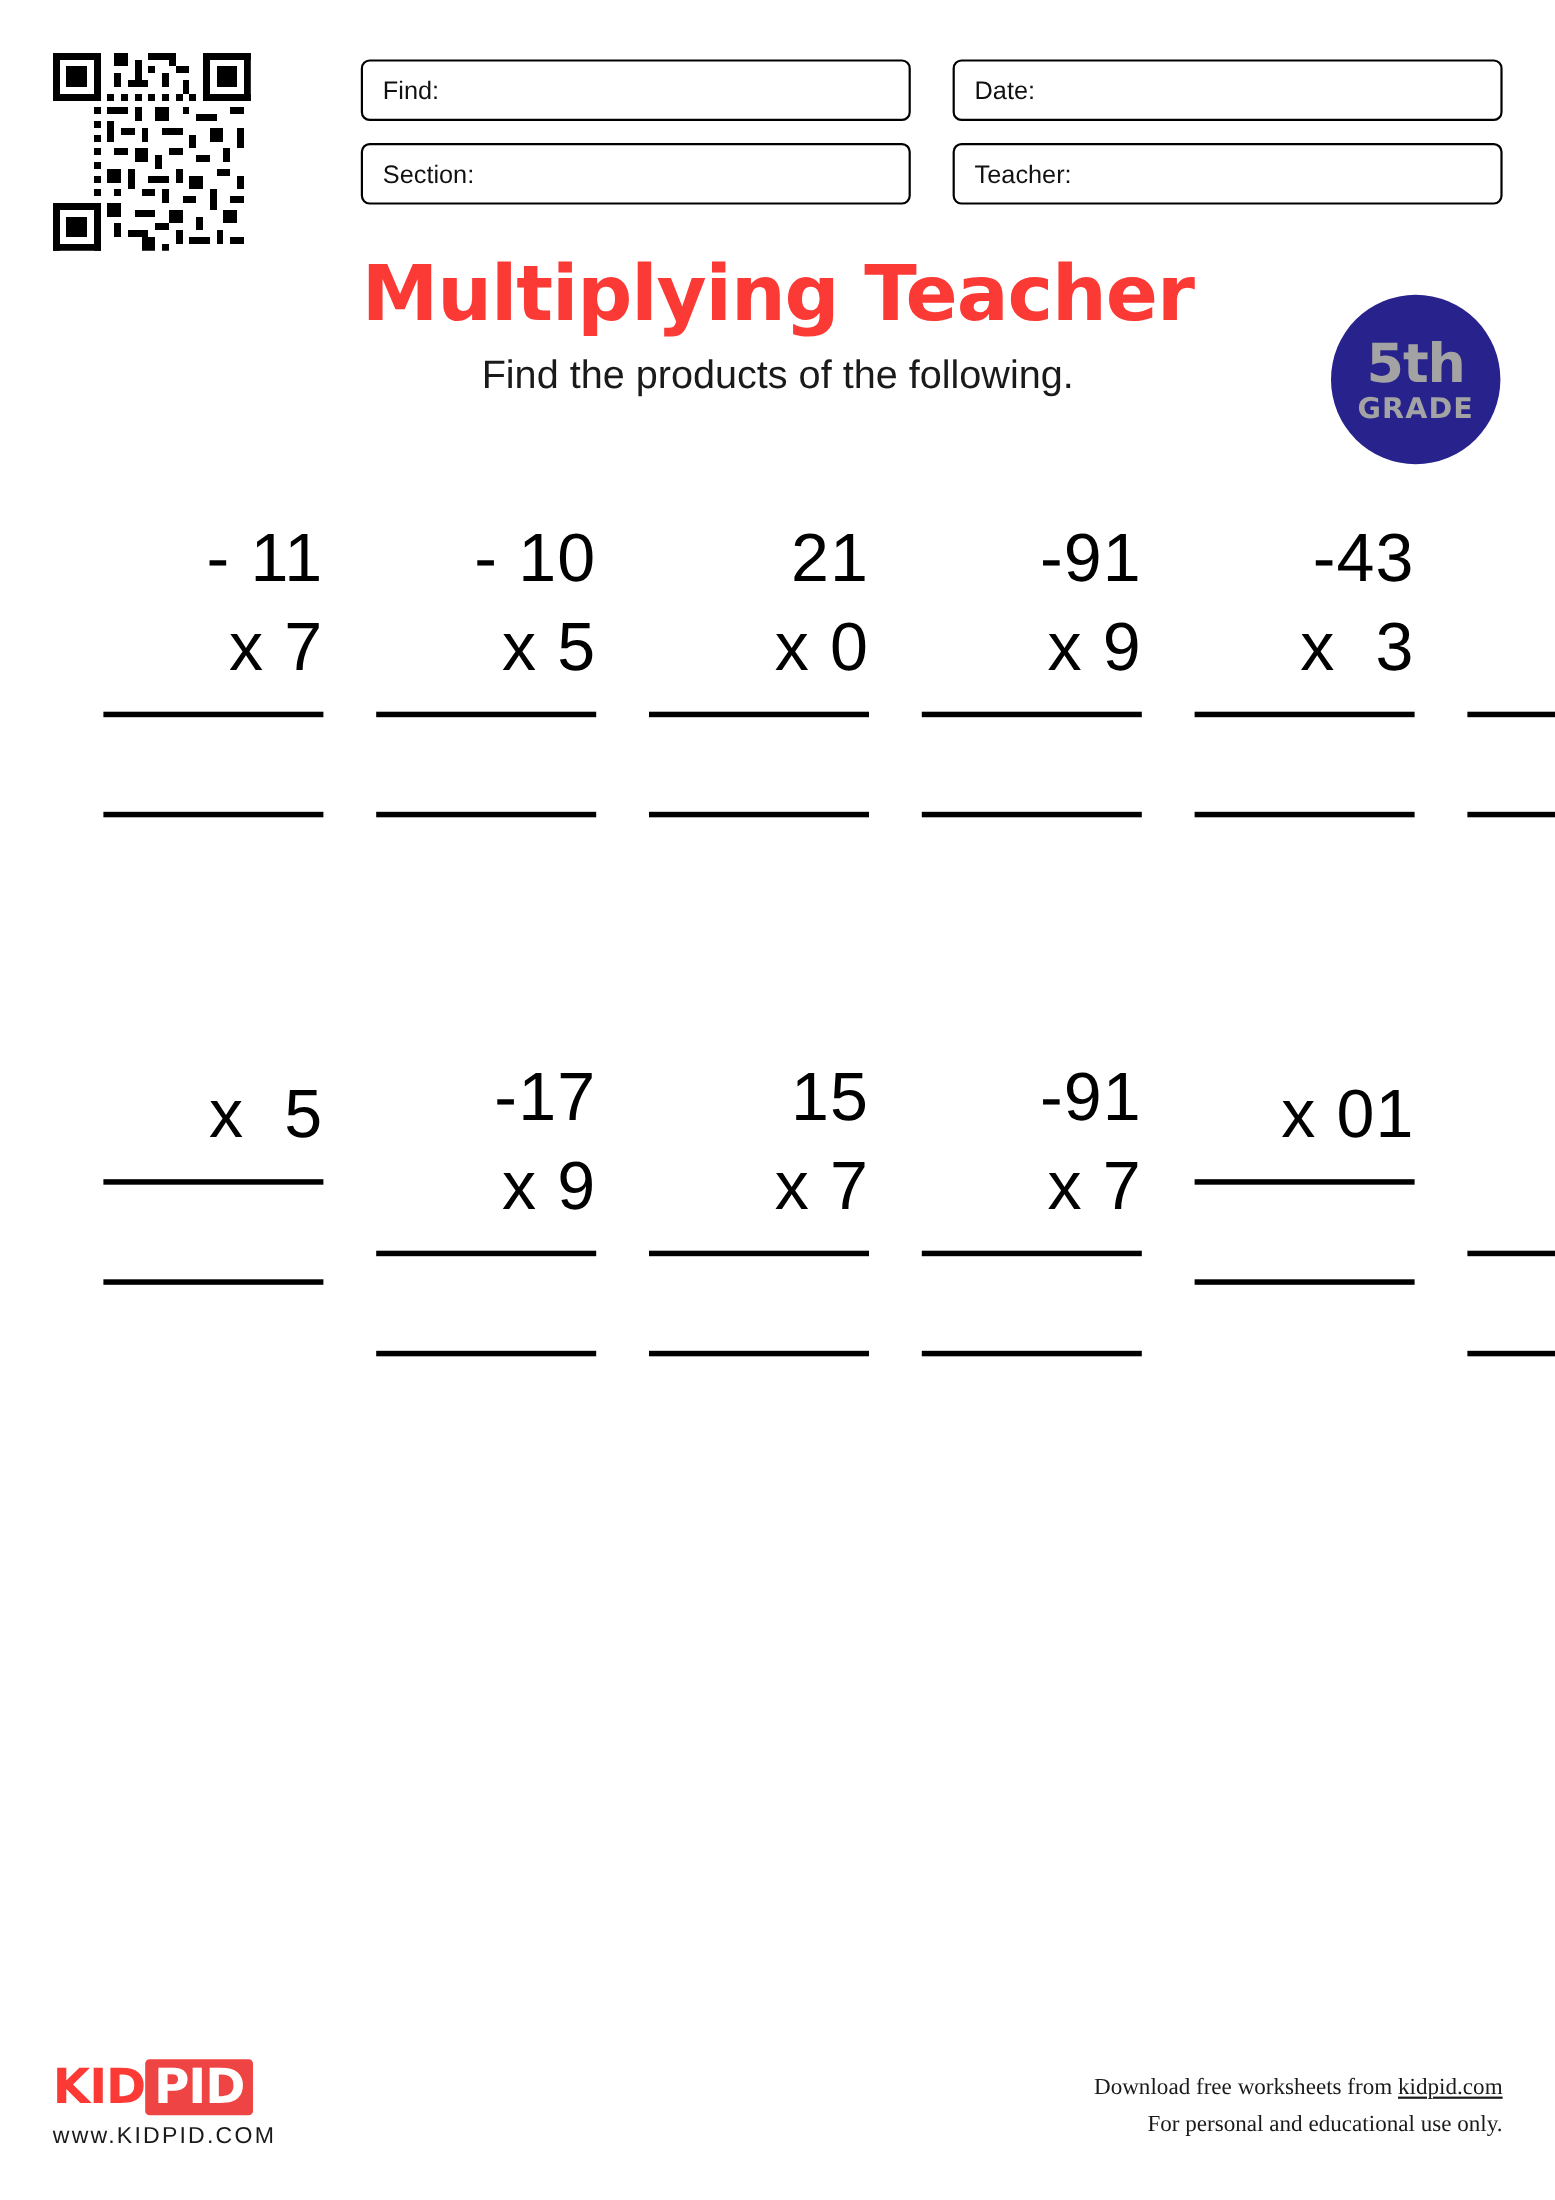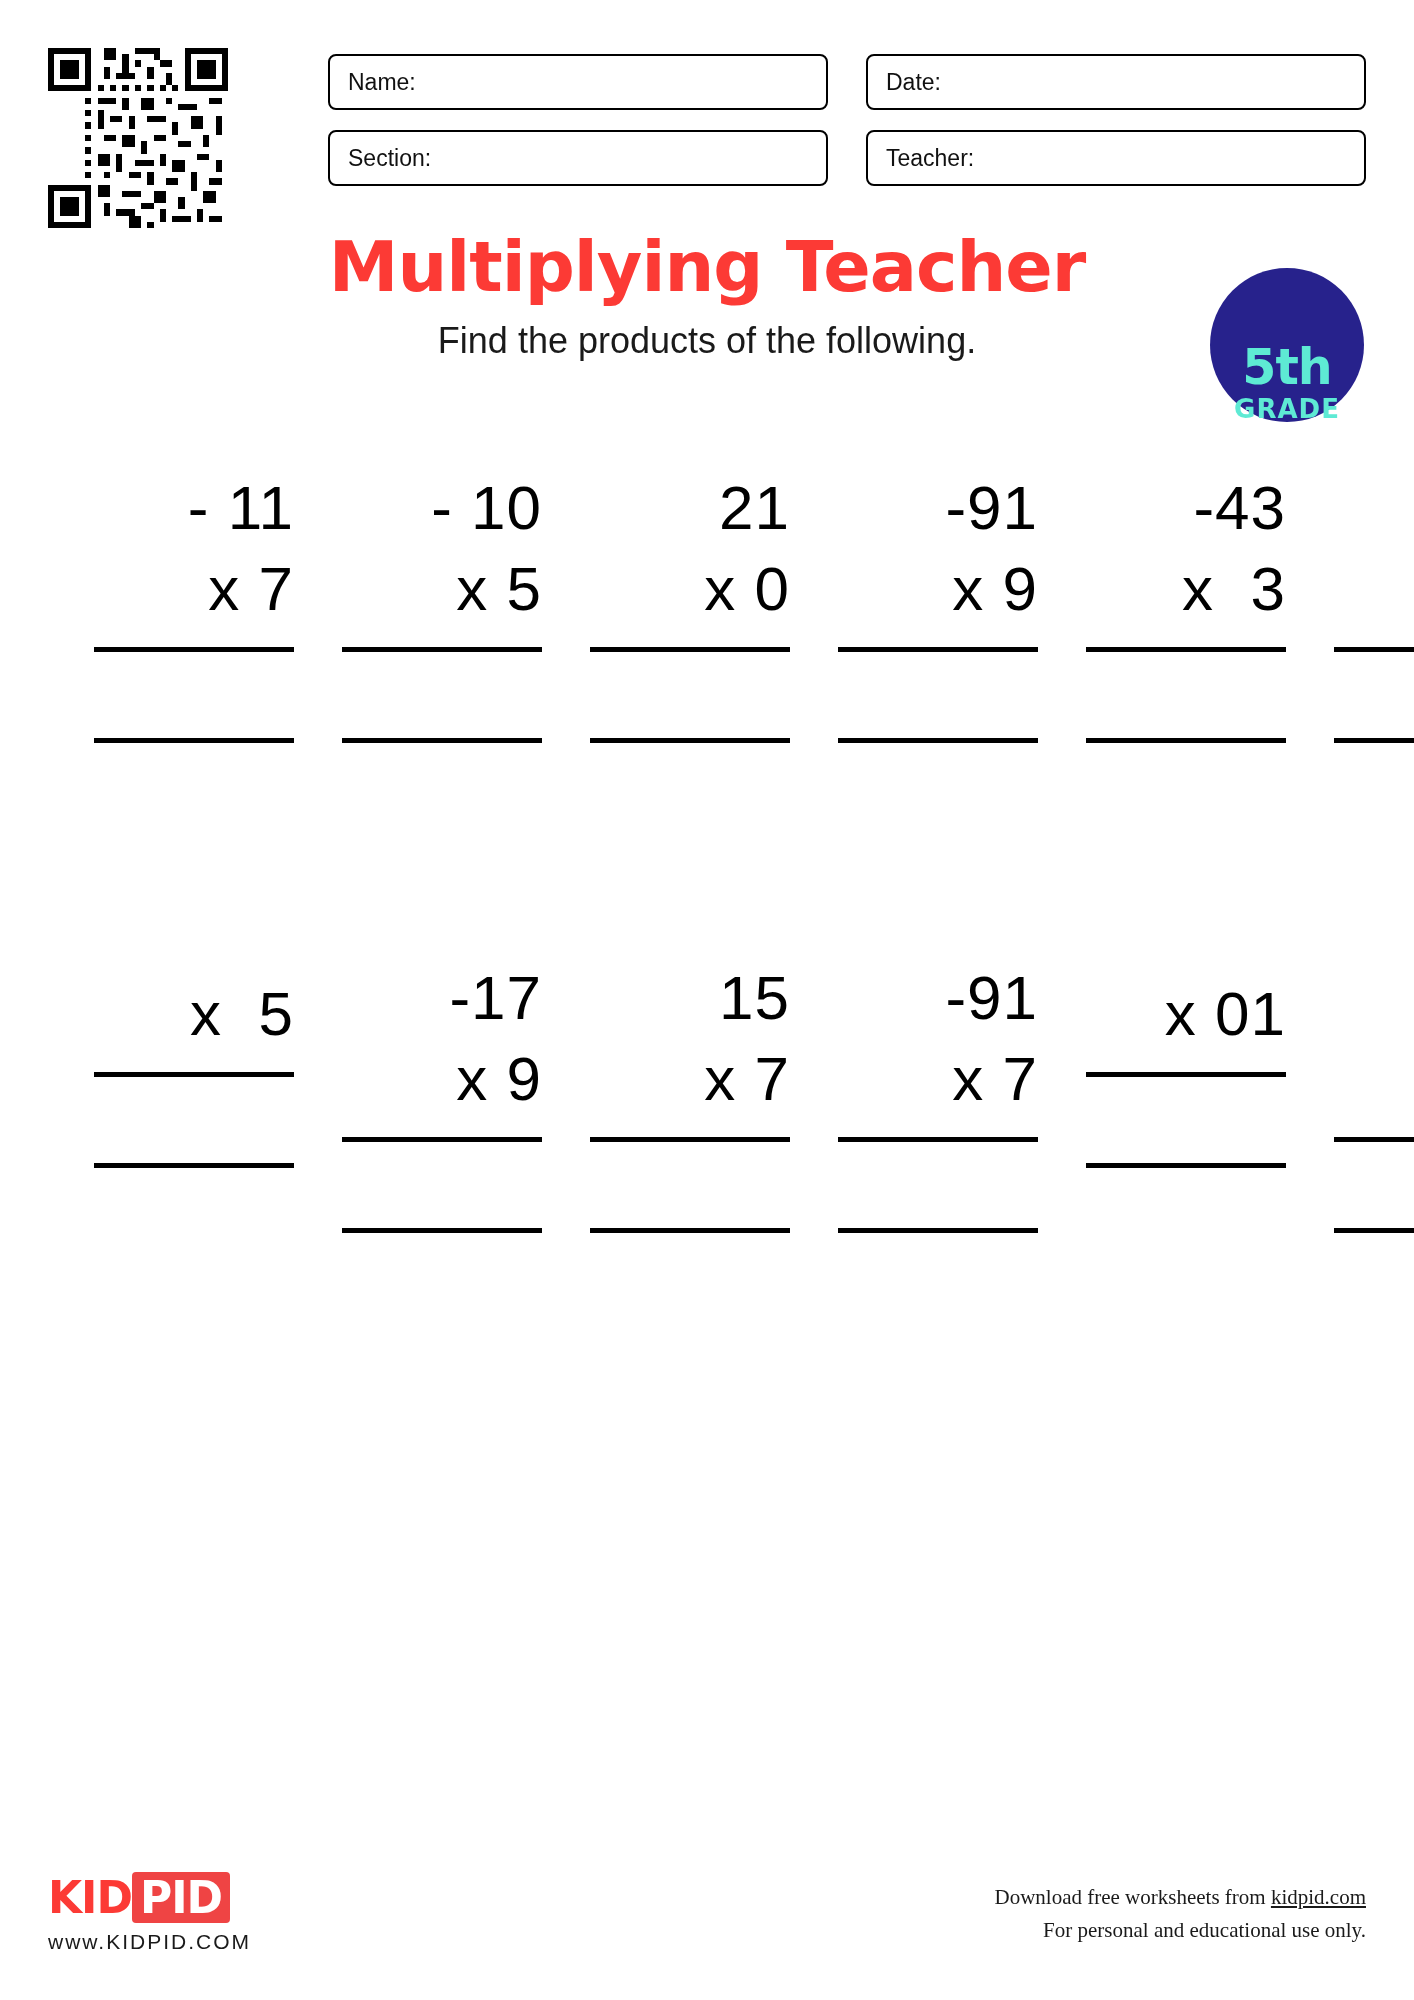--- a/index.html
+++ b/index.html
@@ -71,25 +71,25 @@
     margin-top: 18px;
   }
 
   .grade-badge {
     position: absolute;
     top: 268px;
     right: 50px;
     width: 154px; height: 154px;
     border-radius: 50%;
     background: #27228c;
-    color: #5eead4;
+    color: #a3a3a3;
     display: flex;
     flex-direction: column;
     align-items: center;
-    justify-content: flex-end;
+    justify-content: center;
     line-height: 1;
   }
   .grade-badge .g-num {
     font-family: "DejaVu Sans", sans-serif;
     font-weight: bold;
     font-size: 49px;
     letter-spacing: -1px;
   }
   .grade-badge .g-label {
     font-family: "DejaVu Sans", sans-serif;
@@ -280,21 +280,21 @@
           <rect x="24" y="26" width="1" height="2"></rect>
         <rect x="26" y="27" width="2" height="1"></rect>
         <rect x="13" y="27" width="2" height="2"></rect>
           <rect x="16" y="28" width="1" height="1"></rect>
       </g>
     </svg>
   </div>
 
   <div class="fields">
     <div class="field">
-      <span>Name:</span>
+      <span>Find:</span>
     </div>
     <div class="field">
       <span>Date:</span>
     </div>
     <div class="field">
       <span>Section:</span>
     </div>
     <div class="field">
       <span>Teacher:</span>
     </div>

